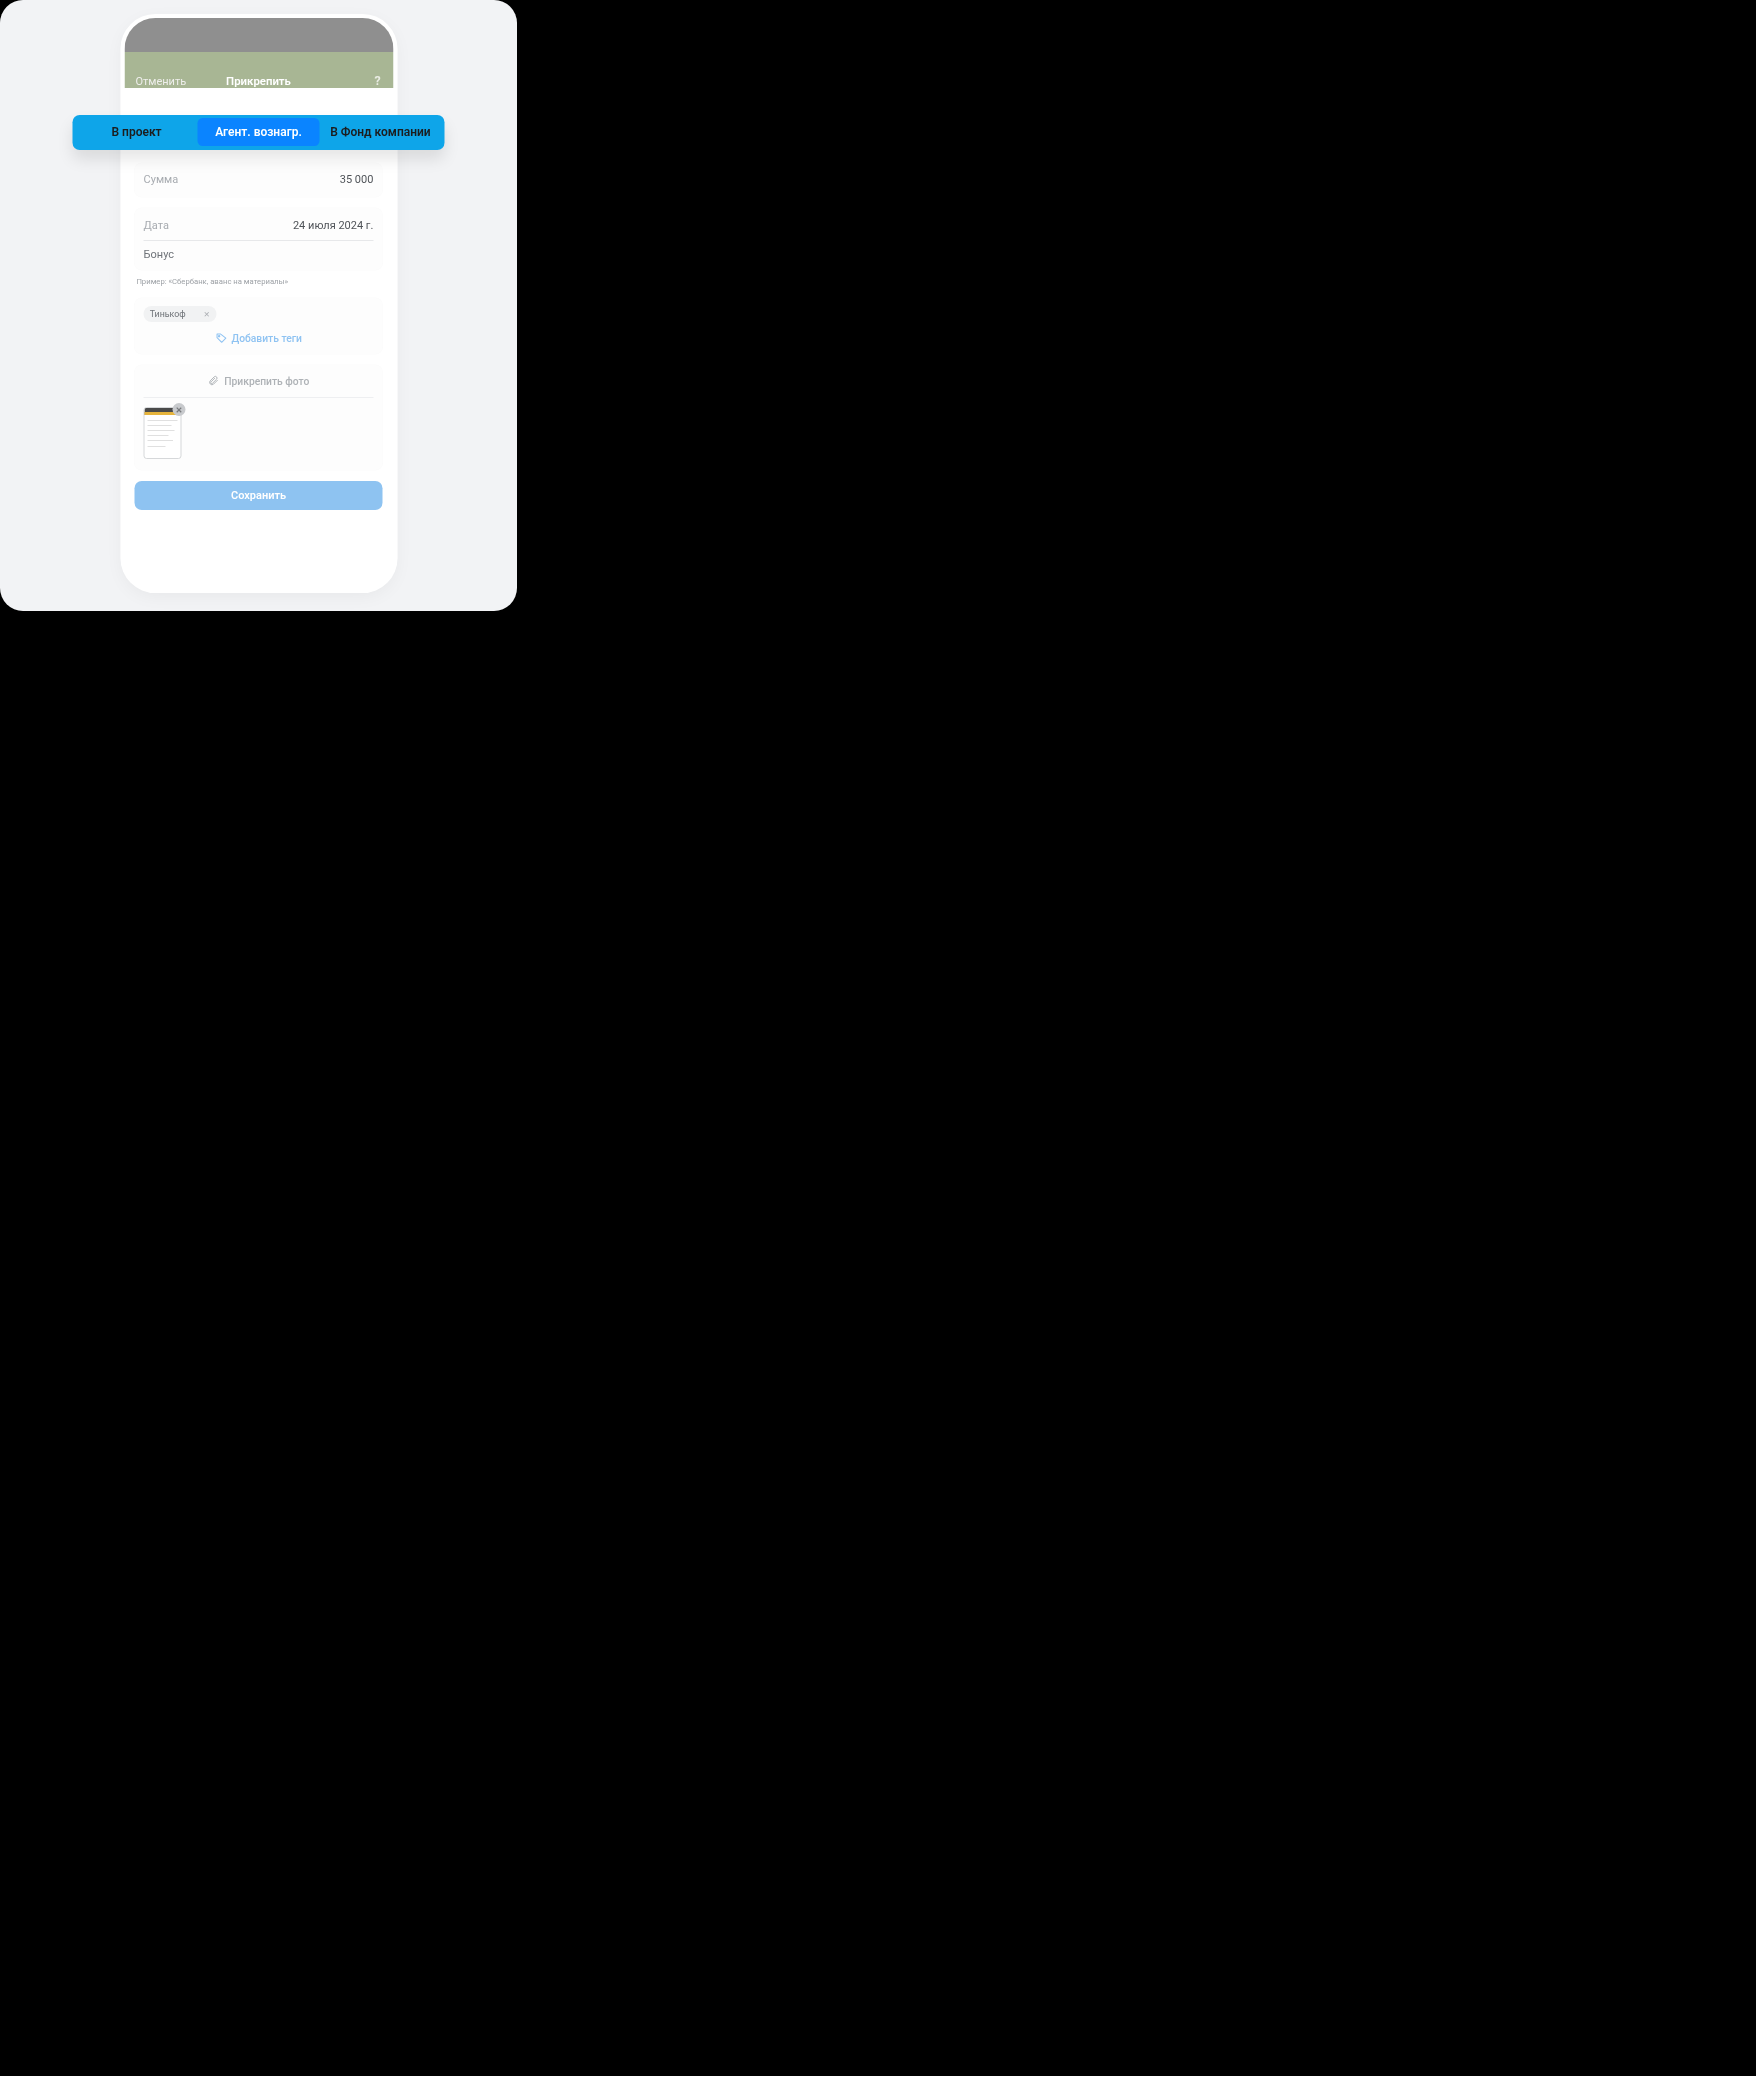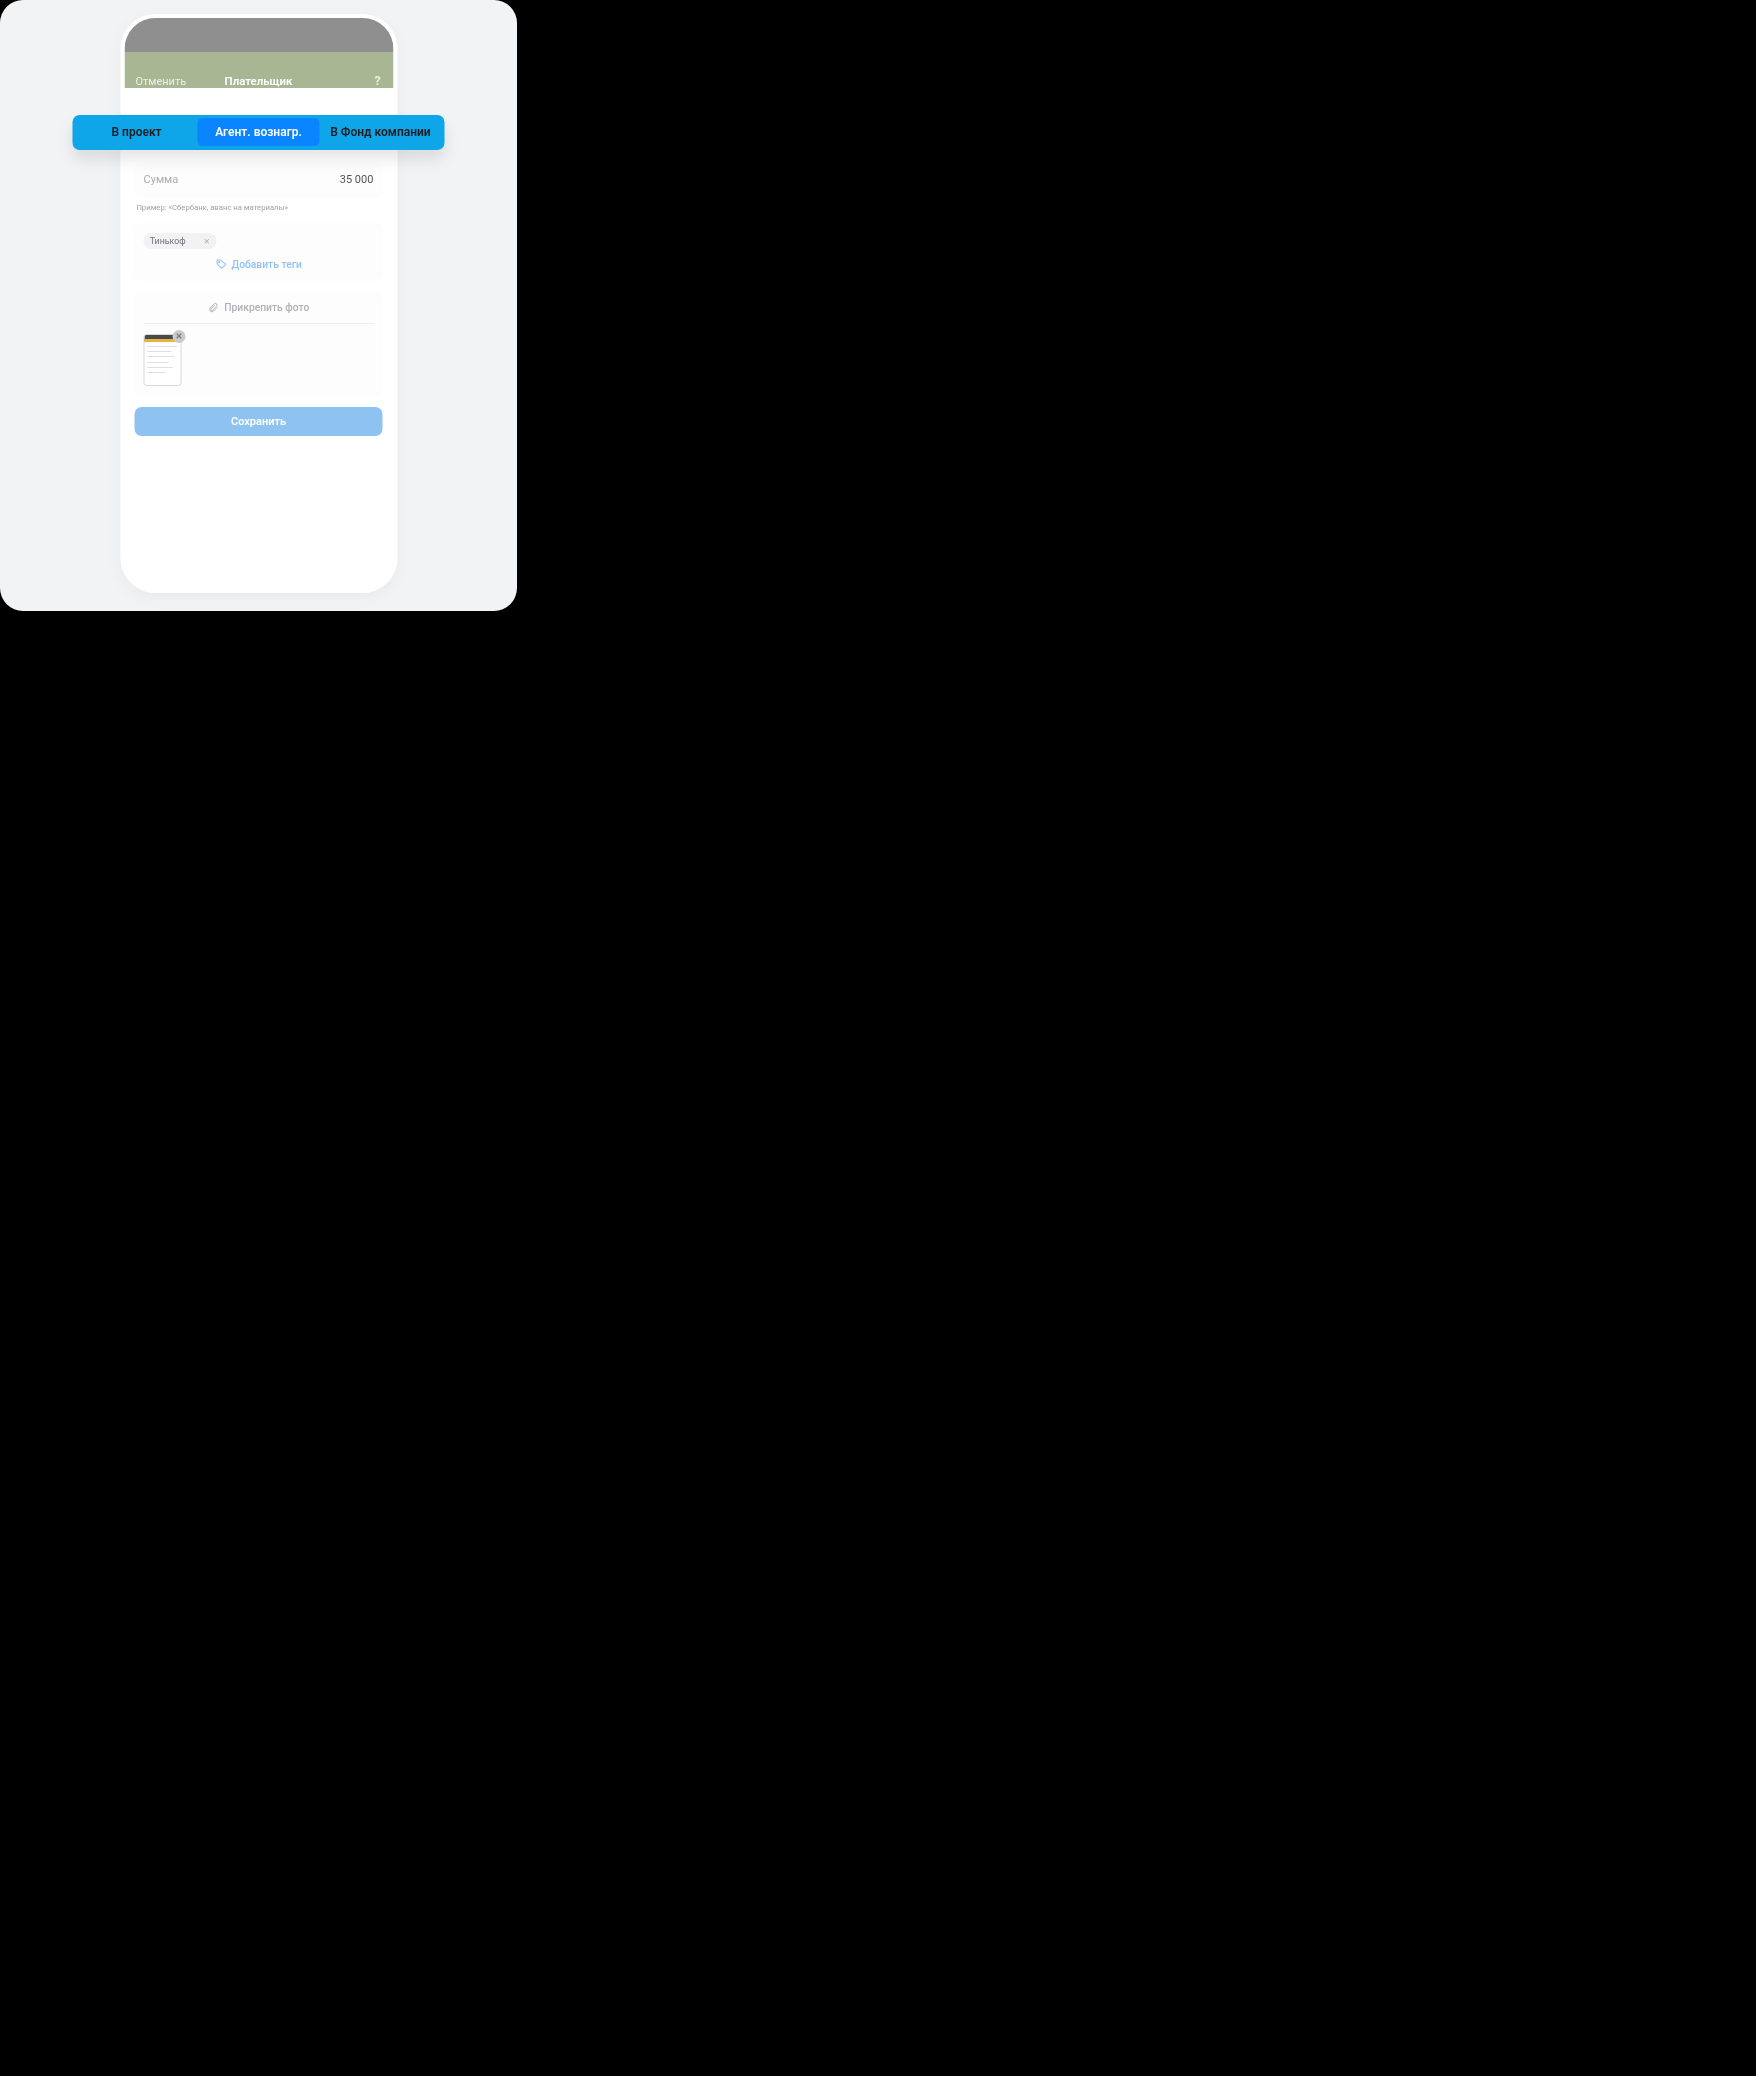--- a/index.html
+++ b/index.html
@@ -177,33 +177,42 @@
   </style>
 </head>
 <body>
 
 <div class="canvas">
   <div class="phone">
     <div class="phone-clip">
       <div class="status-bar"></div>
       <div class="app-header">
         <span class="cancel">Отменить</span>
-        <span class="title">Плательщик</span>
+        <span class="title">Прикрепить</span>
         <span class="help">?</span>
       </div>
 
       <div class="content">
 
         <div class="card">
           <div class="kv">
             <span class="k">Сумма</span>
             <span class="v">35 000</span>
           </div>
         </div>
 
+        <div class="card">
+          <div class="kv">
+            <span class="k">Дата</span>
+            <span class="v">24 июля 2024 г.</span>
+          </div>
+          <div class="row" style="padding:7.2px 0;">
+            <div class="value-muted">Бонус</div>
+          </div>
+        </div>
         <div class="hint">Пример: «Сбербанк, аванс на материалы»</div>
 
         <div class="card tag-card">
           <span class="chip">
             <span>Тинькоф</span>
             <span class="x">✕</span>
           </span>
           <div class="add-tags">
             <svg viewBox="0 0 24 24" fill="none" stroke="#8FC3F2" stroke-width="2" stroke-linejoin="round" stroke-linecap="round">
               <path d="M20 12l-8 8-9-9V4h7l10 8z"></path>

